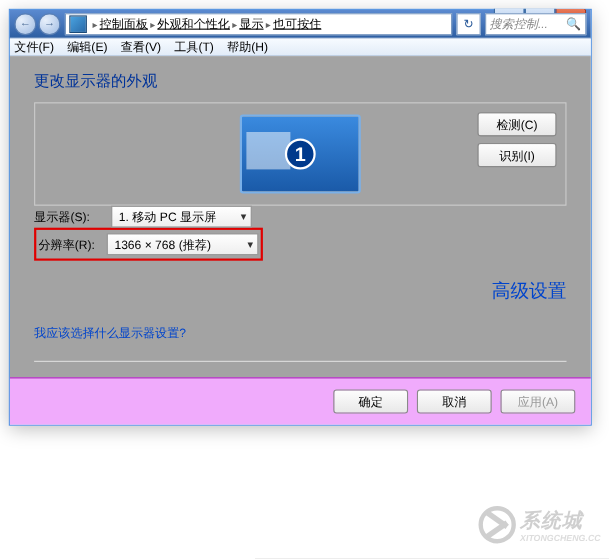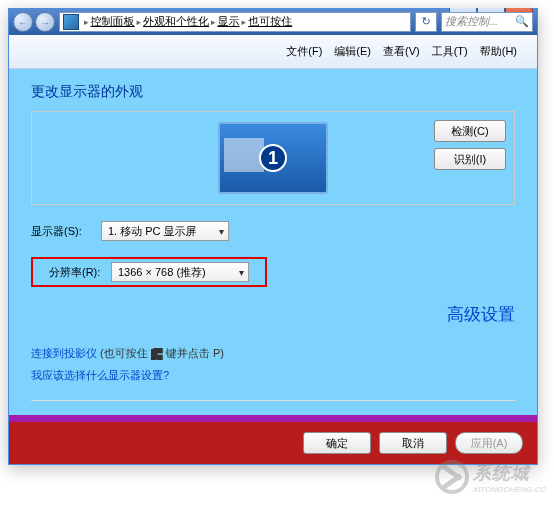--- a/index.html
+++ b/index.html
@@ -13,48 +13,48 @@
   .crumb-icon { width: 16px; height: 16px; margin: 0 3px; background: linear-gradient(135deg,#4aa3e0,#2a6aa8); border:1px solid #1a4a78; }
   .crumb-sep { color: #666; margin: 0 2px; font-size: 9px; }
   .crumb-item { color: #000; white-space: nowrap; text-decoration: underline; }
   .refresh-box { width: 22px; height: 20px; background: #fff; border: 1px solid #7a9ac2; display:flex; align-items:center; justify-content:center; font-size:11px; color:#2a5a9a; margin-right:4px;}
   .search-box { width: 92px; height: 20px; background: #fff; border: 1px solid #7a9ac2; display: flex; align-items: center; margin-right: 4px; font-size: 11px; color: #888; padding: 0 3px; font-style: italic; position:relative; }
   .search-box .mag { position:absolute; right:3px; font-style:normal; color:#4a7ab4; }
   .win-controls { position: absolute; right: 4px; top: -1px; display: flex; }
   .win-btn { width: 28px; height: 18px; border: 1px solid #3a6aa0; border-top: none; display: flex; align-items: center; justify-content: center; font-size: 10px; background: linear-gradient(#d8e6f8,#a8c4e8); }
   .win-btn.close { background: linear-gradient(#e87a5a,#c93a1a); color: #fff; border-color:#a02a10; border-top-right-radius:3px; }
   
-  .menubar { height: 34px; background: linear-gradient(#f7fbff,#e2ecf8); border-bottom: 1px solid #c0d0e4; display: flex; align-items: center; padding: 0 20px; font-size: 11px; gap: 12px; justify-content: flex-end; }
+  .menubar { height: 16px; background: linear-gradient(#f7fbff,#e2ecf8); border-bottom: 1px solid #c0d0e4; display: flex; align-items: center; padding: 0 4px; font-size: 11px; gap: 12px; }
   .menubar span { color: #000; }
   
-  .content { padding: 14px 22px 14px 22px; background: #7dd3fc; }
+  .content { padding: 14px 22px 14px 22px; background: #a3a3a3; }
   .heading { color: #003399; font-size: 14px; margin-bottom: 10px; }
   .panel { border: 1px solid #ccc; padding: 10px; min-height: 90px; position: relative; display:flex; justify-content:center; align-items:flex-start; }
   .panel-btns { position: absolute; right: 8px; top: 8px; display: flex; flex-direction: column; gap: 6px; }
   .btn { min-width: 72px; height: 22px; background: linear-gradient(#fdfdfd,#e8e8e8); border: 1px solid #8a8a8a; border-radius: 3px; font-size: 11px; display:flex; align-items:center; justify-content:center; }
   .monitor-preview { width: 110px; height: 72px; background: linear-gradient(#3a8adf,#1a5aa8); border: 2px solid #7ab0e8; border-radius: 3px; position: relative; display:flex; align-items:center; justify-content:center; }
   .monitor-preview .desk { position:absolute; left:4px; top:20%; width:40px; height:50%; background:rgba(255,255,255,.5); }
   .monitor-preview .num { width:28px; height:28px; border-radius:50%; background:#003a8c; color:#fff; font-size:18px; font-weight:bold; display:flex; align-items:center; justify-content:center; border:2px solid #fff; position:relative; z-index:2;}
-  .form-row { display: flex; align-items: center; margin-top: 16px; font-size: 11px; }
+  .form-row { display: flex; align-items: center; margin-top: 0; font-size: 11px; }
   .form-label { width: 70px; }
   .dropdown { height: 20px; border: 1px solid #999; background: linear-gradient(#fff,#eee); display:flex; align-items:center; padding:0 18px 0 6px; position:relative; font-size:11px; }
   .dropdown::after { content:"▾"; position:absolute; right:4px; font-size:10px; color:#333; }
-  .highlight-red { border: 2px solid #e00000; padding: 3px 16px; display: inline-flex; align-items:center; }
+  .highlight-red { border: 2px solid #e00000; padding: 3px 2px; display: inline-flex; align-items:center; }
   .highlight-red .form-label { width: 62px; }
   .adv-link { text-align: right; margin-top: 16px; font-size: 17px; }
   .link { color: #0044cc; cursor: pointer; }
   .links-block { margin-top: 16px; font-size: 11px; line-height: 2; }
   .links-block .inline-text { color:#333; }
   .win-logo { display:inline-block; width:12px; height:12px; vertical-align:middle; background:
     linear-gradient(#000,#000); clip-path: polygon(0 10%,45% 0,45% 45%,0 50%, 0 10%, 55% 0,100% 0,100% 45%,55% 45%, 55% 55%,100% 55%,100% 100%,55% 100%, 0 60%,45% 55%,45% 100%,0 100%);
     background:#333; }
   .divider { height:1px; background:#ddd; margin-top:14px; }
-  .footer { border-top: 7px solid #a21caf; padding: 10px 14px; display: flex; justify-content: flex-end; gap: 8px; background:#b91c1c; }
+  .footer { border-top: 1px solid #a21caf; padding: 10px 14px; display: flex; justify-content: flex-end; gap: 8px; background:#f0abfc; }
   .footer .btn { min-width: 68px; }
-  .footer .btn.disabled { color:#999;border-radius:10px; }
+  .footer .btn.disabled { color:#999; }
   
   .watermark { position:absolute; right:8px; bottom:14px; display:flex; align-items:center; opacity:.4; font-weight:bold; font-style:italic; }
   .watermark .circ { width:34px; height:34px; border:4px solid #888; border-radius:50%; position:relative; margin-right:4px;}
   .watermark .circ::before, .watermark .circ::after { content:""; position:absolute; background:#888; }
   .watermark .circ::before { width:22px; height:5px; top:6px; left:2px; transform:rotate(35deg); }
   .watermark .circ::after { width:22px; height:5px; bottom:6px; left:2px; transform:rotate(-35deg); }
   .watermark .txt { font-size:18px; color:#888; letter-spacing:1px;}
   .watermark .sub { font-size:8px; color:#aaa; display:block; letter-spacing:0;}
 </style>
 </head>
@@ -127,26 +127,20 @@
           <span>1366 × 768 (推荐)</span>
         </div>
       </div>
     </div>
 
     <div class="adv-link">
       <span class="link">高级设置</span>
     </div>
 
     <div class="links-block">
-      <div>
-        <span class="link">连接到投影仪</span>
-        <span class="inline-text"> (也可按住 </span>
-        <span class="win-logo"></span>
-        <span class="inline-text"> 键并点击 P)</span>
-      </div>
       <div><span class="link">我应该选择什么显示器设置?</span></div>
     </div>
 
     <div class="divider"></div>
   </div>
 
   <div class="footer">
     <div class="btn">确定</div>
     <div class="btn">取消</div>
     <div class="btn disabled">应用(A)</div>

